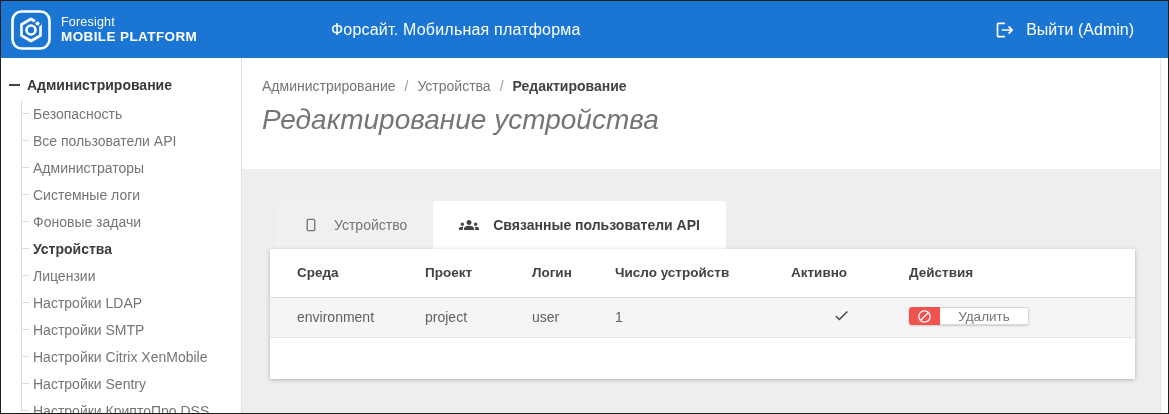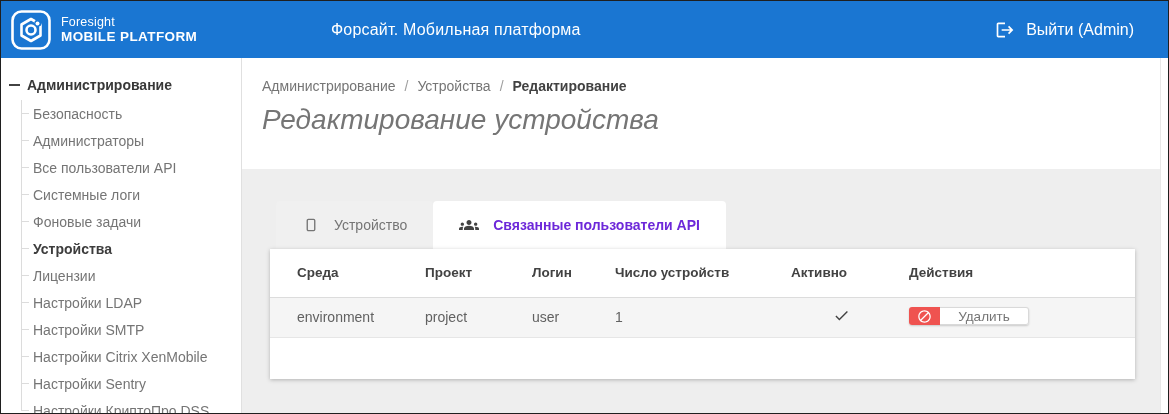--- a/index.html
+++ b/index.html
@@ -70,21 +70,21 @@
 
   .work-area { flex:1; position:relative; }
 
   
   .tabs { display:flex; margin:32px 0 2px 34px; height:48px; }
   .tab {
     display:flex; align-items:center; gap:14px; padding:0 26px;
     font-size:14px; cursor:pointer; border-radius:4px 4px 0 0;
   }
   .tab.inactive { background:#f0f0f0; color:#757575; }
-  .tab.active { background:#fff; color:#6d28d9; font-weight:700; }
+  .tab.active { background:#fff; color:#404040; font-weight:700; }
 
   
   .card {
     position:absolute; left:28px; top:80px; width:865px; height:130px;
     background:#fff; box-shadow:0 1px 4px rgba(0,0,0,.25);
   }
   table { border-collapse:collapse; table-layout:fixed; width:100%; }
   col.c1{width:155px} col.c2{width:107px} col.c3{width:83px}
   col.c4{width:176px} col.c5{width:118px} col.c6{width:auto}
   th {
@@ -157,24 +157,24 @@
     <nav class="sidebar">
       <div class="tree-root">
         <span class="minus-icon"></span>
         <span>Администрирование</span>
       </div>
       <ul class="tree-children">
         <li>
             <span>Безопасность</span>
           </li>
         <li>
+            <span>Все пользователи API</span>
+          </li>
+        <li>
             <span>Администраторы</span>
-          </li>
-        <li>
-            <span>Все пользователи API</span>
           </li>
         <li>
             <span>Системные логи</span>
           </li>
         <li>
             <span>Фоновые задачи</span>
           </li>
         <li class="selected">
             <span>Устройства</span>
           </li>

